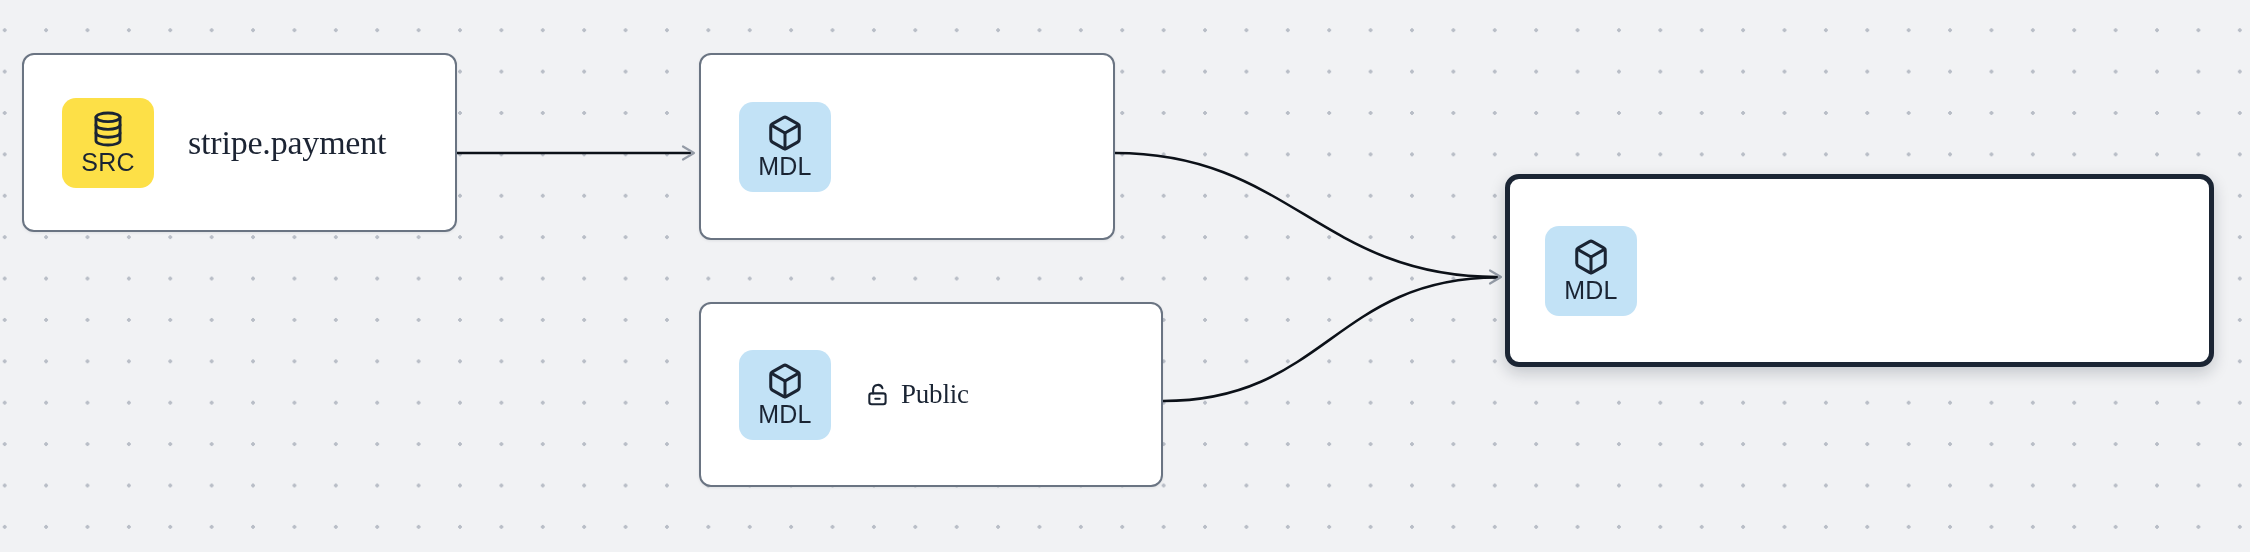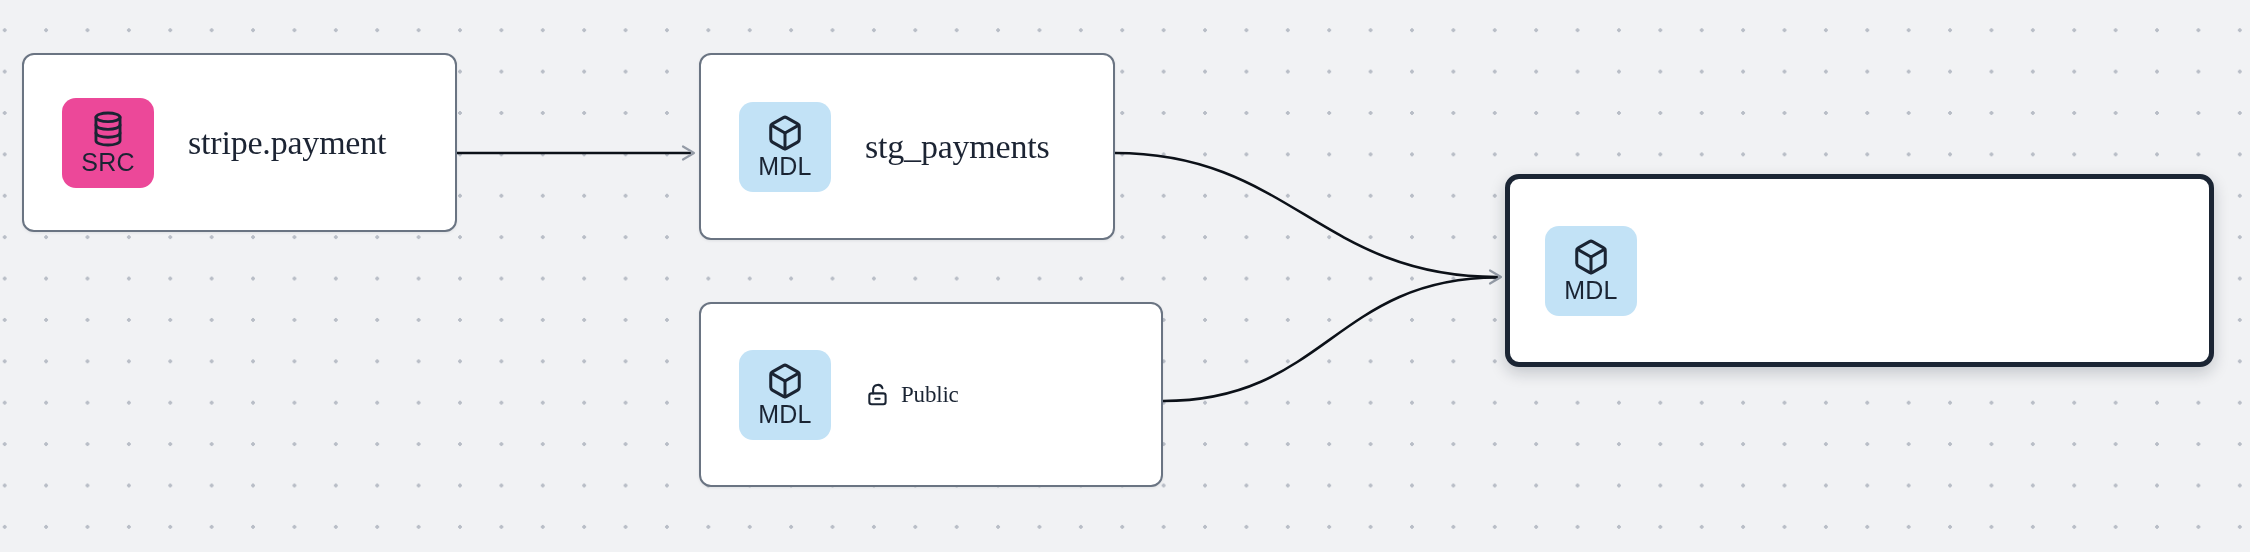--- a/index.html
+++ b/index.html
@@ -52,42 +52,42 @@
   }
   .node-text{display:flex;flex-direction:column;gap:6px;font-family:Liberation Serif, serif;}
   .node-title{
     font-size:34px;line-height:1.15;
     color:#1c2433;
     letter-spacing:-0.2px;
     white-space:nowrap;
   }
   .node-meta{
     display:flex;align-items:center;gap:10px;
-    font-size:23px;color:#1a2433;letter-spacing:-0.2px;text-align:right;
+    font-size:27px;color:#1a2433;letter-spacing:-0.2px;text-align:right;
   }
   .node-meta svg{display:block;}
 </style>
 </head>
 <body>
 
 <div class="canvas">
 
   <svg class="edges" viewBox="0 0 2250 552">
 
     <path class="edge" d="M 457,153 L 690,153"></path>
     <polyline class="arrowhead" points="683,146.5 694,153 683,159.5"></polyline>
 
     <path class="edge" d="M 1115,153 C 1290,153 1320,277 1497,277"></path>
 
     <path class="edge" d="M 1163,401 C 1325,401 1335,278 1497,277.5"></path>
     <polyline class="arrowhead" points="1490,270.5 1501,277 1490,283.5"></polyline>
   </svg>
 
   <div class="node" style="left:22px;top:53px;width:435px;height:179px;">
-    <div class="badge" style="background-color: #ec4899;">
+    <div class="badge" style="background-color: #fde047;">
       <span>
         <svg width="38" height="38" viewBox="0 0 24 24" fill="none" stroke="#1a2433" stroke-width="1.8" stroke-linecap="round" stroke-linejoin="round">
           <ellipse cx="12" cy="4.6" rx="7.6" ry="2.7"></ellipse>
           <path d="M4.4 4.6v14.8c0 1.5 3.4 2.7 7.6 2.7s7.6-1.2 7.6-2.7V4.6"></path>
           <path d="M4.4 9.5c0 1.5 3.4 2.7 7.6 2.7s7.6-1.2 7.6-2.7"></path>
           <path d="M4.4 14.5c0 1.5 3.4 2.7 7.6 2.7s7.6-1.2 7.6-2.7"></path>
         </svg>
       </span>
       <span class="badge-label">SRC</span>
     </div>
@@ -99,23 +99,20 @@
   <div class="node" style="left:699px;top:53px;width:416px;height:187px;">
     <div class="badge" style="background-color: rgb(194, 226, 246);">
       <span>
         <svg width="38" height="38" viewBox="0 0 24 24" fill="none" stroke="#1a2433" stroke-width="1.9" stroke-linecap="round" stroke-linejoin="round">
           <path d="M21 8a2 2 0 0 0-1-1.73l-7-4a2 2 0 0 0-2 0l-7 4A2 2 0 0 0 3 8v8a2 2 0 0 0 1 1.73l7 4a2 2 0 0 0 2 0l7-4A2 2 0 0 0 21 16Z"></path>
           <path d="m3.3 7 8.7 5 8.7-5"></path>
           <path d="M12 22V12"></path>
         </svg>
       </span>
       <span class="badge-label">MDL</span>
-    </div>
-    <div class="node-text">
-      <div class="node-title">stg_payments</div>
     </div>
   </div>
 
   <div class="node" style="left:699px;top:302px;width:464px;height:185px;">
     <div class="badge" style="background-color: rgb(194, 226, 246);">
       <span>
         <svg width="38" height="38" viewBox="0 0 24 24" fill="none" stroke="#1a2433" stroke-width="1.9" stroke-linecap="round" stroke-linejoin="round">
           <path d="M21 8a2 2 0 0 0-1-1.73l-7-4a2 2 0 0 0-2 0l-7 4A2 2 0 0 0 3 8v8a2 2 0 0 0 1 1.73l7 4a2 2 0 0 0 2 0l7-4A2 2 0 0 0 21 16Z"></path>
           <path d="m3.3 7 8.7 5 8.7-5"></path>
           <path d="M12 22V12"></path>

